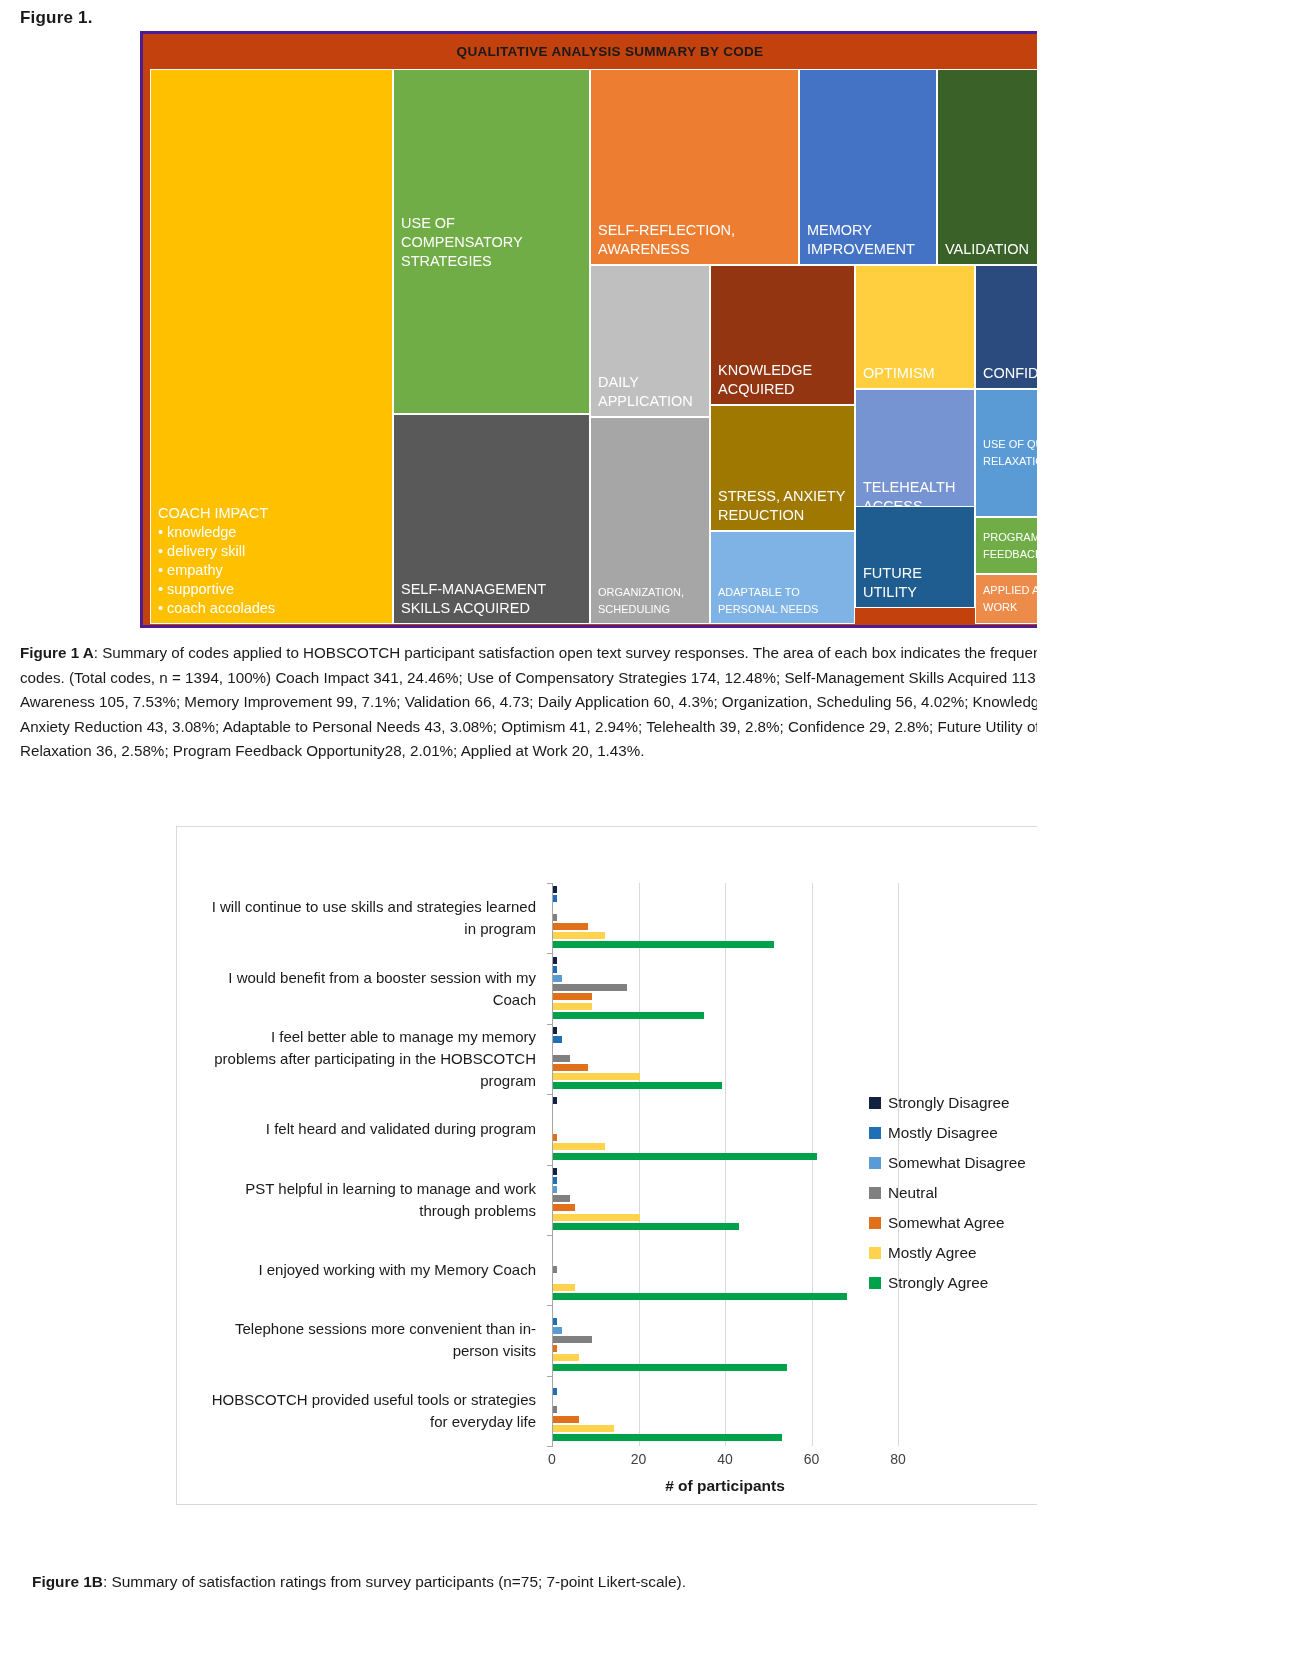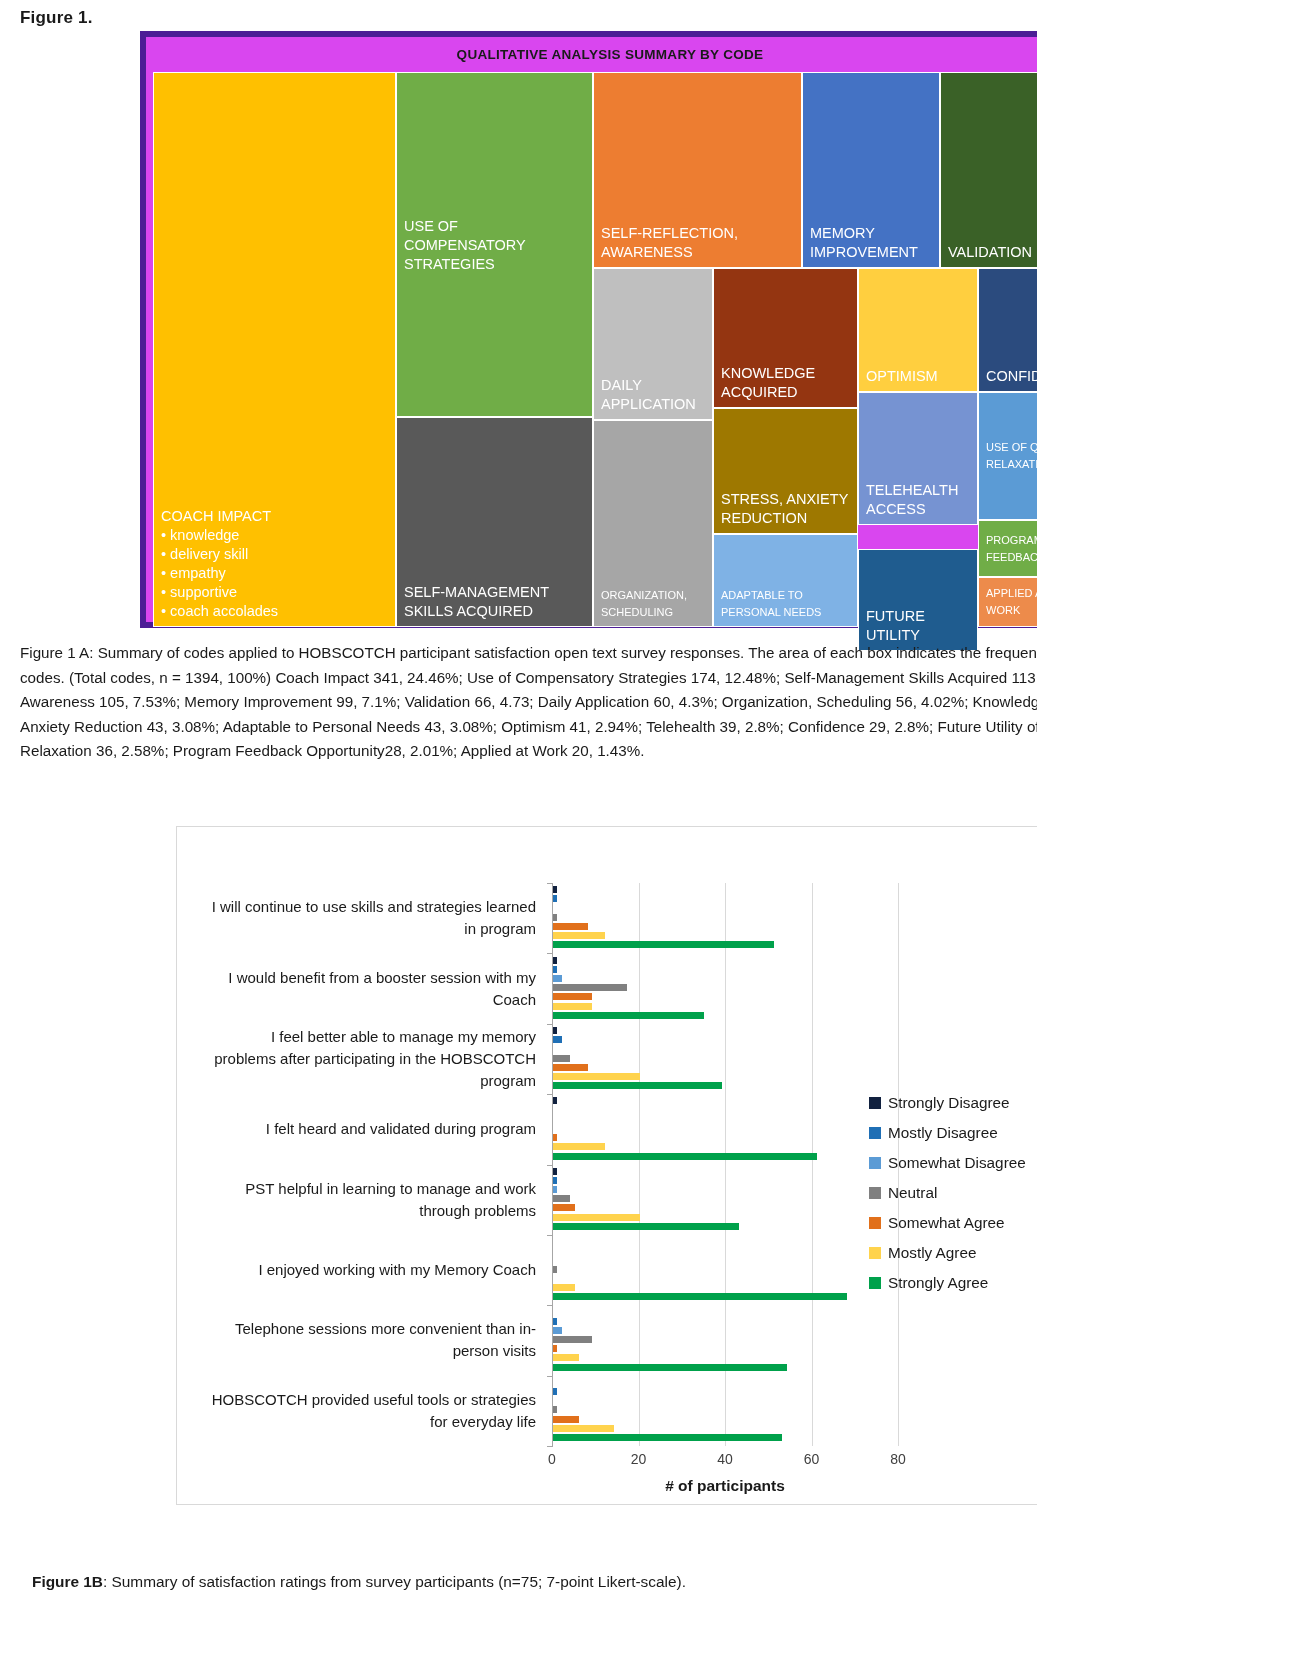--- a/index.html
+++ b/index.html
@@ -16,22 +16,22 @@
   .fig-label{
     position:absolute;left:20px;top:8px;
     font-size:17px;font-weight:700;color:#1a1a1a;
     letter-spacing:.2px;
   }
 
   
   .treemap-card{
     position:absolute;left:140px;top:31px;
     width:940px;height:597px;
-    background:#d946ef;
-    border:6px solid #4c1d95;
+    background:#c2410c;
+    border:3px solid #4c1d95;
     box-sizing:border-box;
   }
   .treemap-title{
     position:absolute;left:0;top:10px;width:100%;
     text-align:center;
     font-size:13.5px;font-weight:700;color:#1a1a1a;
     letter-spacing:.3px;
   }
   .treemap{
     position:absolute;left:7px;top:35px;
@@ -53,21 +53,21 @@
   .tile.bot .tl{bottom:5px;}
   .tile.mid .tl{top:50%;transform:translateY(-50%);}
   .tile .tl.sm{font-size:11px;line-height:17px;}
 
   
   .capA{
     position:absolute;left:20px;top:641px;width:1272px;
     font-size:15.2px;line-height:24.6px;color:#1a1a1a;
     text-align:left;
   }
-  .capA b{font-weight:400;}
+  .capA b{font-weight:700;}
 
   
   .chart-card{
     position:absolute;left:176px;top:826px;
     width:868px;height:679px;
     background:#ffffff;
     border:1px solid #d9d9d9;
     box-sizing:border-box;
   }
   .chart-title{
@@ -189,21 +189,21 @@
           <div class="tl sm">ADAPTABLE TO
 PERSONAL NEEDS</div>
         </div>
         <div class="tile bot" style="left: 705px; top: 196px; width: 120px; height: 124px; background: rgb(255, 207, 63);">
           <div class="tl">OPTIMISM</div>
         </div>
         <div class="tile bot" style="left: 705px; top: 320px; width: 120px; height: 133px; background: rgb(118, 147, 210);">
           <div class="tl">TELEHEALTH
 ACCESS</div>
         </div>
-        <div class="tile bot" style="left: 705px; top: 477px; width: 120px; height: 102px; background: rgb(31, 92, 143);">
+        <div class="tile bot" style="left: 705px; top: 437px; width: 120px; height: 102px; background: rgb(31, 92, 143);">
           <div class="tl">FUTURE
 UTILITY</div>
         </div>
         <div class="tile bot" style="left: 825px; top: 196px; width: 99px; height: 124px; background: rgb(43, 75, 126);">
           <div class="tl">CONFIDENCE</div>
         </div>
         <div class="tile mid" style="left: 825px; top: 320px; width: 99px; height: 128px; background: rgb(91, 155, 213);">
           <div class="tl sm">USE OF QUICK
 RELAXATION</div>
         </div>

